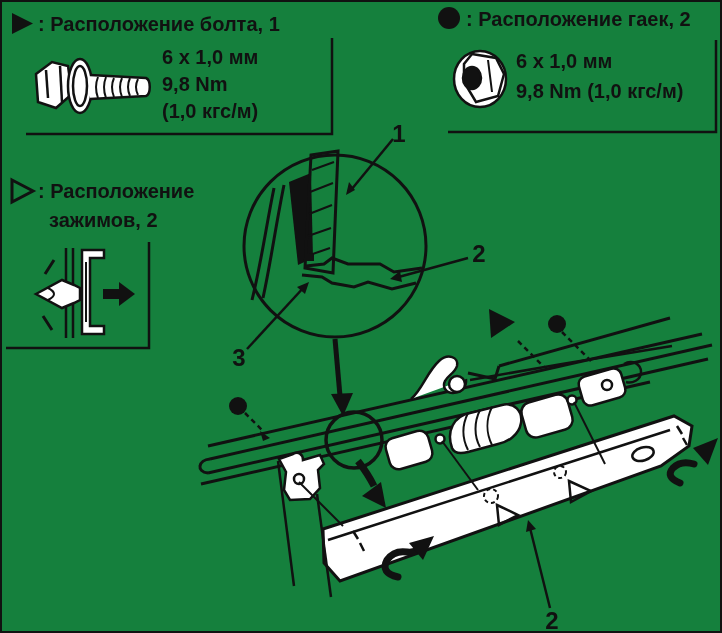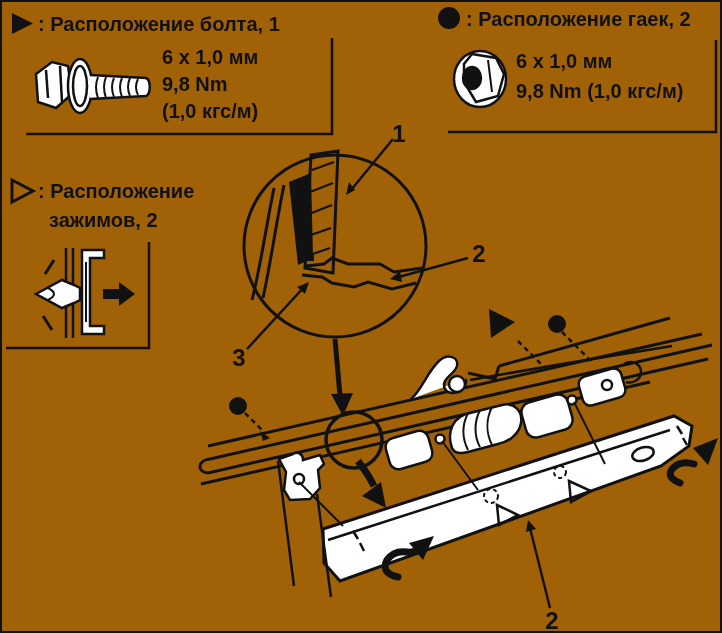--- a/index.html
+++ b/index.html
@@ -1,16 +1,16 @@
 <!DOCTYPE html>
 <html><head>
 <meta charset="utf-8">
 <style>
   html,body{margin:0;padding:0;background:#e8e8e8;}
-  #page{position:relative;width:722px;height:633px;background:#a16207;
+  #page{position:relative;width:722px;height:633px;background:#15803d;
         border:2px solid #111;box-sizing:border-box;overflow:hidden;
         font-family:"Liberation Sans",sans-serif;color:#111;}
   svg{position:absolute;left:0;top:0;}
   .ink{stroke:#111;fill:none;}
   text{fill:#111;font-family:"Liberation Sans",sans-serif;font-weight:bold;}
   .legend-title{font-size:20px;}
   .legend-spec{font-size:20px;}
   .callout{font-size:24px;}
 </style>
 </head>

